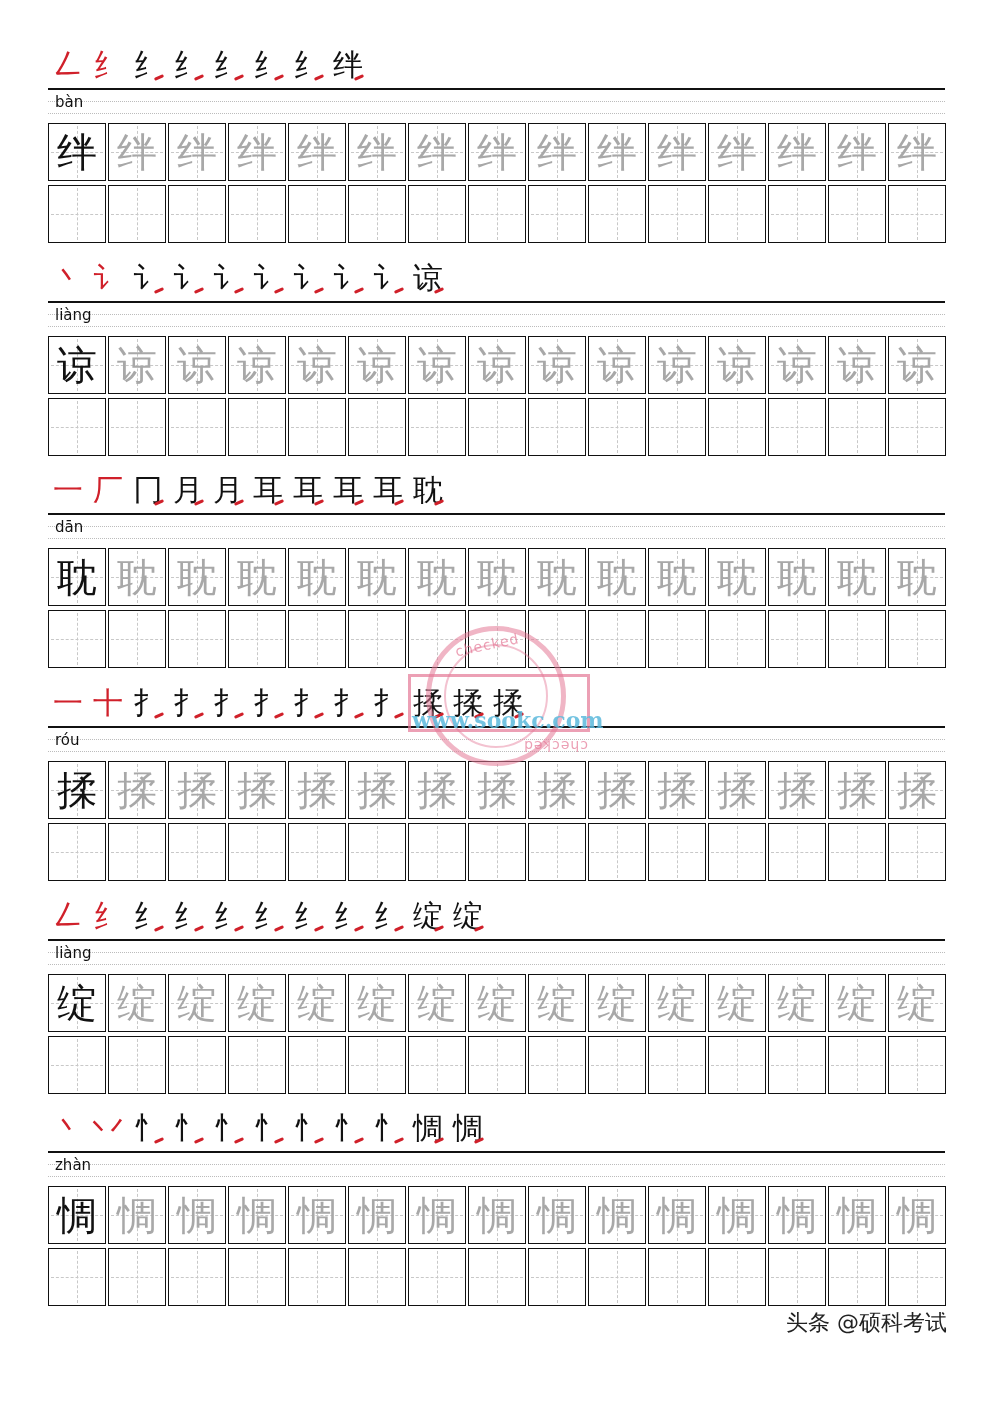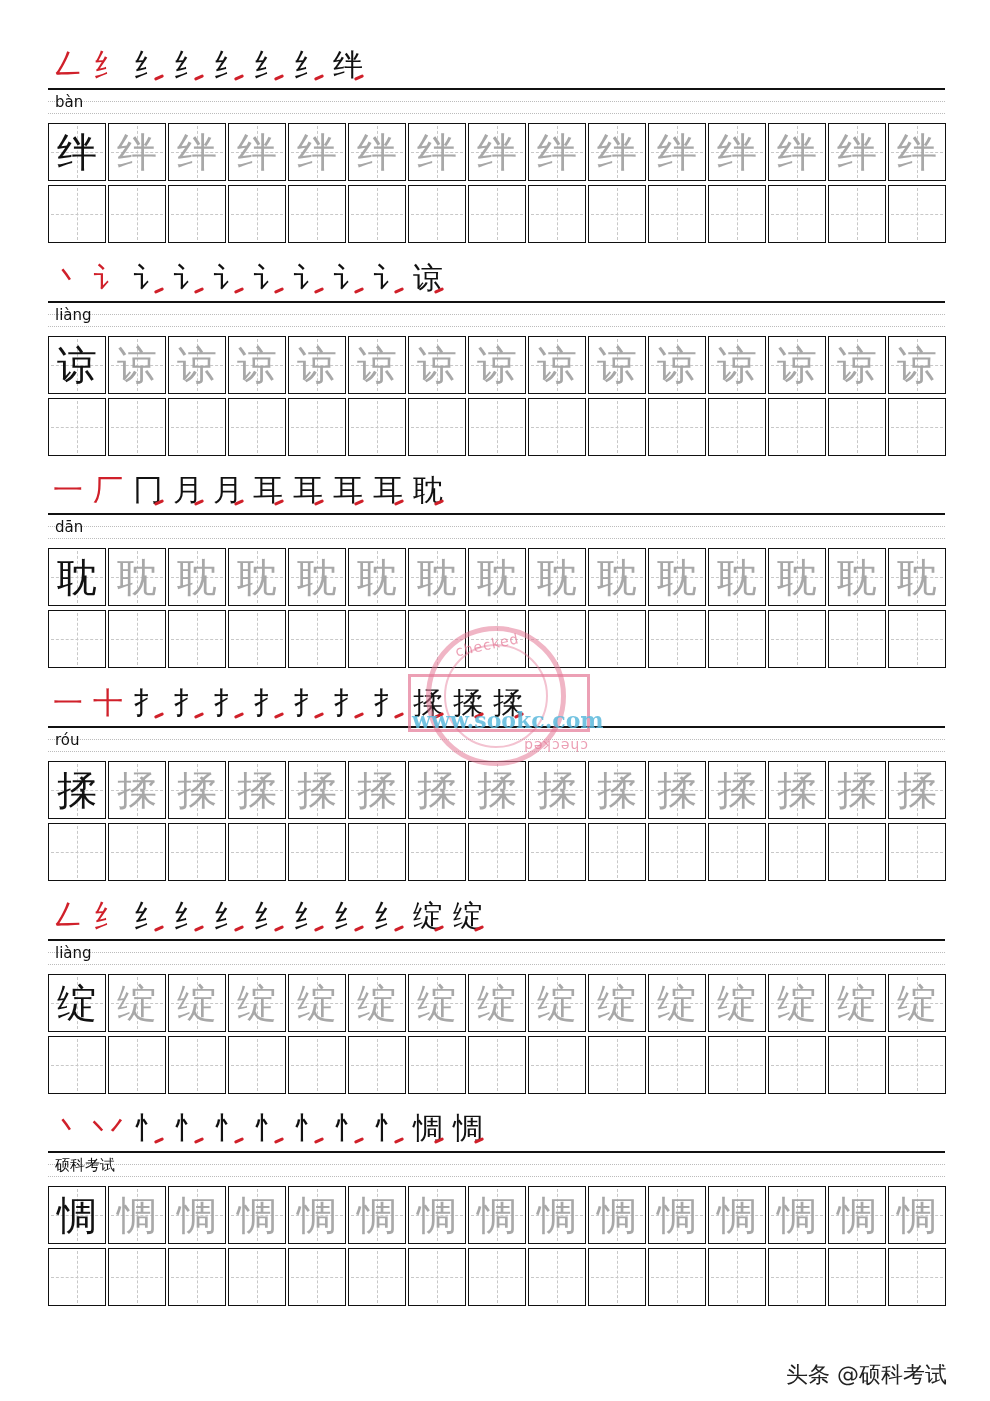--- a/index.html
+++ b/index.html
@@ -34,21 +34,21 @@
   .stamp-arc-top { position: absolute; left: 50px; top: 10px; width: 130px; font-size: 14px; color: rgba(228,120,150,0.7);
                    transform: rotate(-12deg); letter-spacing: 1px; }
   .stamp-arc-bot { position: absolute; left: 54px; top: 118px; width: 130px; font-size: 14px; color: rgba(228,120,150,0.7);
                    transform: rotate(180deg); letter-spacing: 1px; }
   .stamp-box { position: absolute; left: 4px; top: 54px; width: 182px; height: 58px;
                border: 3px solid rgba(228,120,150,0.7); box-sizing: border-box; background: rgba(255,255,255,0.0); }
   .stamp-title { position: absolute; left: 8px; top: 50px; width: 176px; text-align: center; font-size: 34px;
                  font-weight: bold; color: rgba(90,185,220,0.85); letter-spacing: 6px; line-height: 42px; }
   .stamp-url { position: absolute; left: 8px; top: 90px; width: 176px; text-align: right; font-size: 22px;
                font-weight: bold; color: rgba(90,185,220,0.85); font-family: "DejaVu Serif", serif; line-height: 20px; }
-  .footer { position: absolute; left: 786px; top: 1360px; font-size: 22px; color: #222;
+  .footer { position: absolute; left: 786px; top: 1308px; font-size: 22px; color: #222;
             font-family: "DejaVu Sans", sans-serif; text-shadow: 1px 1px 0 #fff, -1px -1px 0 #fff; }
 </style>
 </head>
 <body>
 
 <div id="sheet">
     <div class="section" style="top: 45px;">
       <div class="strokes">
         <div class="stroke-step first">𠃋</div>
         <div class="stroke-step first">纟</div>
@@ -469,21 +469,21 @@
         <div class="stroke-step">忄<span class="accent"></span></div>
         <div class="stroke-step">忄<span class="accent"></span></div>
         <div class="stroke-step">忄<span class="accent"></span></div>
         <div class="stroke-step">忄<span class="accent"></span></div>
         <div class="stroke-step">惆<span class="accent"></span></div>
         <div class="stroke-step">惆<span class="accent"></span></div>
       </div>
       <div class="rule-thick"></div>
       <div class="rule-dot" style="top: 56px;"></div>
       <div class="rule-dot" style="top: 68px;"></div>
-      <div class="pinyin">硕科考试</div>
+      <div class="pinyin">zhàn</div>
       <div class="grid-row" style="top: 78px;">
         <div class="cell model">
           <span class="glyph">惆</span>
         </div>
         <div class="cell trace">
           <span class="glyph">惆</span>
         </div>
         <div class="cell trace">
           <span class="glyph">惆</span>
         </div>

